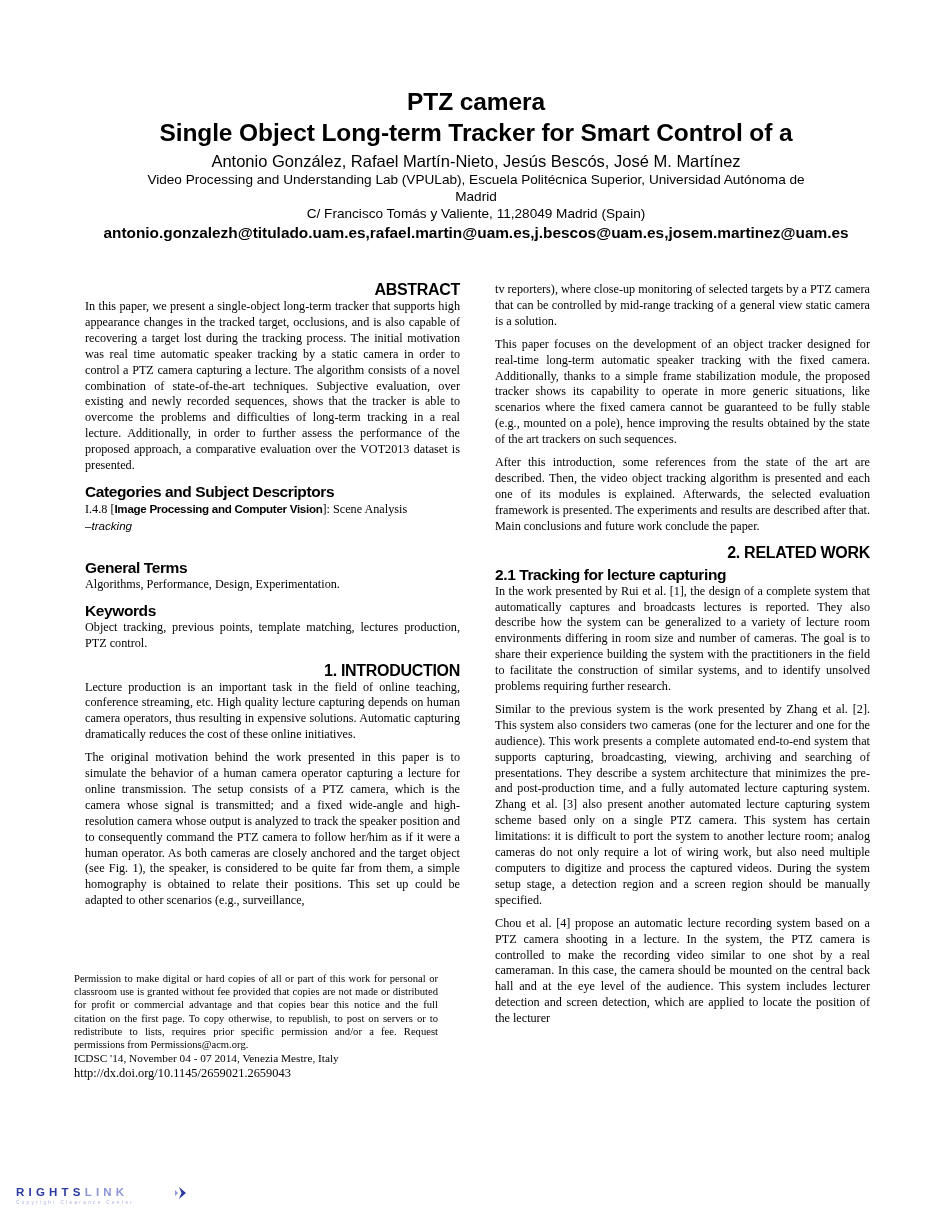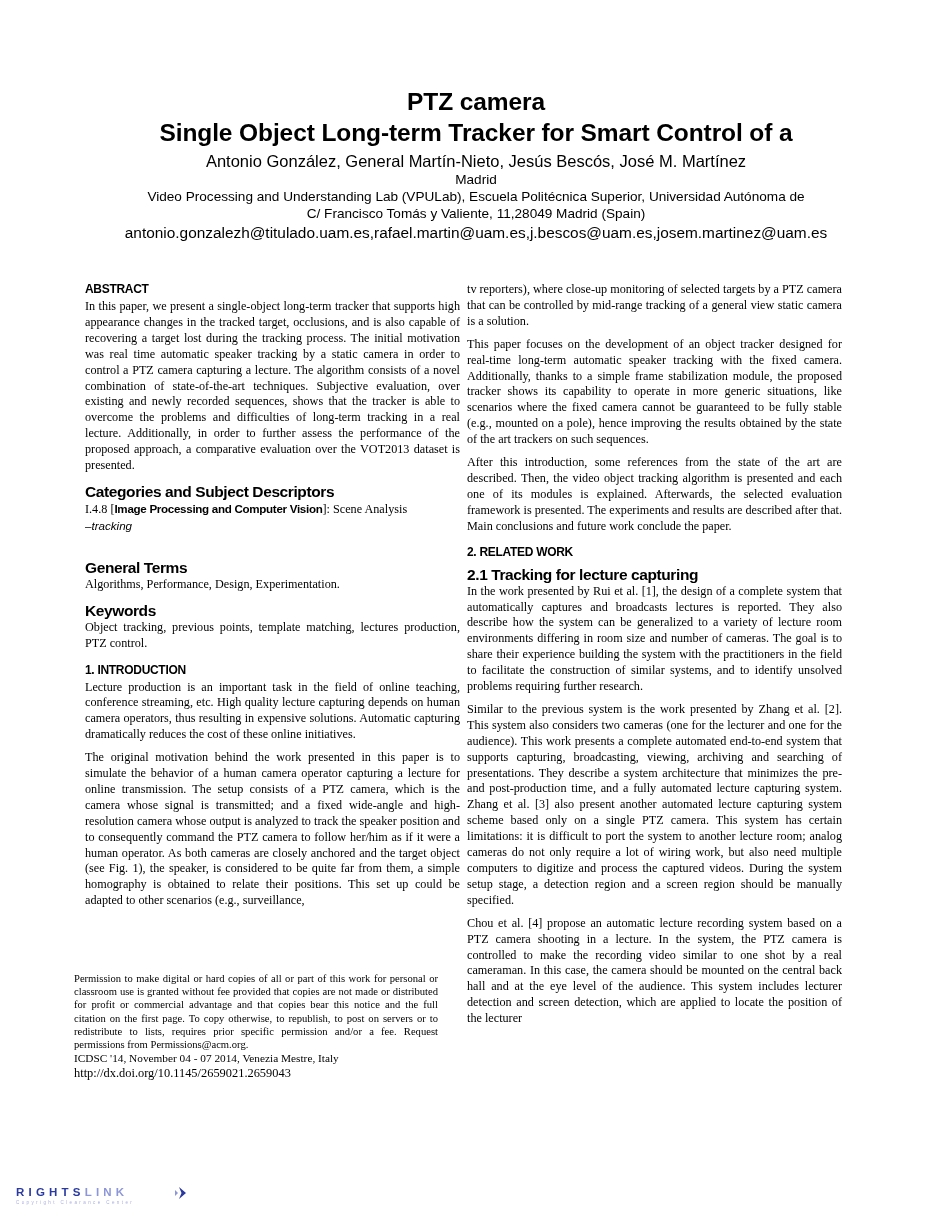--- a/index.html
+++ b/index.html
@@ -4,28 +4,28 @@
 <style>
   * { box-sizing: border-box; margin: 0; padding: 0; }
   html, body { width: 952px; height: 1232px; background: #ffffff; overflow: hidden; }
   body { position: relative; color: #000; font-family: "Liberation Serif", serif; }
 
   .header { position: absolute; left: 80px; top: 86px; width: 792px; text-align: center; font-family: "Liberation Sans", sans-serif; }
   .title { font-size: 24.5px; font-weight: bold; line-height: 31px; letter-spacing: -0.1px; }
   .authors { font-size: 16.5px; line-height: 20px; margin-top: 3px; }
   .affil { font-size: 13.6px; line-height: 17px; }
   .address { font-size: 13.6px; line-height: 18px; }
-  .emails { font-size: 15.4px; line-height: 20px; }
+  .emails { font-size: 15.4px; line-height: 20px; font-weight: bold; }
 
   .col { position: absolute; top: 280px; width: 375px; font-size: 12.2px; line-height: 15.9px; }
   .col-left { left: 85px; }
-  .col-right { left: 467px; top: 282px; }
+  .col-right { left: 495px; top: 282px; }
 
   p.body { text-align: justify; margin-bottom: 7px; }
-  h2 { font-family: "Liberation Sans", sans-serif; font-weight: bold; font-size: 12px; line-height: 19px; letter-spacing: -0.3px; }
+  h2 { font-family: "Liberation Sans", sans-serif; font-weight: bold; font-size: 16px; line-height: 19px; letter-spacing: -0.3px; text-align: right; }
   h3 { font-family: "Liberation Sans", sans-serif; font-weight: bold; font-size: 15.5px; line-height: 18px; letter-spacing: -0.4px; }
   .sec-gap { margin-top: 4px; }
   .sans-b { font-family: "Liberation Sans", sans-serif; font-weight: bold; font-size: 11.6px; letter-spacing: -0.3px; }
   .sans-i { font-family: "Liberation Sans", sans-serif; font-style: italic; font-size: 11.6px; }
 
   .perm { position: absolute; left: 74px; top: 972px; width: 364px; font-size: 10.6px; line-height: 13.2px; }
   .perm p { text-align: justify; }
   .perm .meta { font-size: 11.3px; line-height: 14.5px; }
   .perm .doi { font-size: 12.4px; line-height: 15px; }
 
@@ -37,23 +37,23 @@
   .logo-arrow { position: absolute; left: 158px; top: 0px; width: 14px; height: 14px; }
 </style>
 </head>
 <body>
 
 <div class="header">
   <div class="title">
     <div>PTZ camera</div>
     <div>Single Object Long-term Tracker for Smart Control of a</div>
   </div>
-  <div class="authors">Antonio González, General Martín-Nieto, Jesús Bescós, José M. Martínez</div>
+  <div class="authors">Antonio González, Rafael Martín-Nieto, Jesús Bescós, José M. Martínez</div>
+  <div class="affil">Video Processing and Understanding Lab (VPULab), Escuela Politécnica Superior, Universidad Autónoma de</div>
   <div class="affil">Madrid</div>
-  <div class="affil">Video Processing and Understanding Lab (VPULab), Escuela Politécnica Superior, Universidad Autónoma de</div>
   <div class="address">C/ Francisco Tomás y Valiente, 11,28049 Madrid (Spain)</div>
   <div class="emails">antonio.gonzalezh@titulado.uam.es,rafael.martin@uam.es,j.bescos@uam.es,josem.martinez@uam.es</div>
 </div>
 
 <div class="col col-left">
   <h2>ABSTRACT</h2>
   <p class="body" style="margin-bottom:9px;">In this paper, we present a single-object long-term tracker that supports high appearance changes in the tracked target, occlusions, and is also capable of recovering a target lost during the tracking process. The initial motivation was real time automatic speaker tracking by a static camera in order to control a PTZ camera capturing a lecture. The algorithm consists of a novel combination of state-of-the-art techniques. Subjective evaluation, over existing and newly recorded sequences, shows that the tracker is able to overcome the problems and difficulties of long-term tracking in a real lecture. Additionally, in order to further assess the performance of the proposed approach, a comparative evaluation over the VOT2013 dataset is presented.</p>
 
   <h3>Categories and Subject Descriptors</h3>
   <p class="body" style="margin-bottom:24px;">

